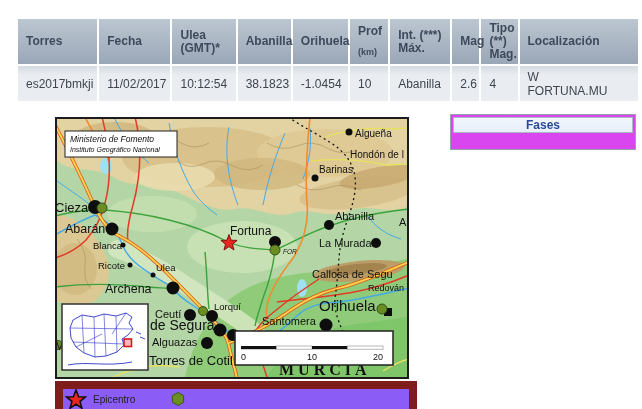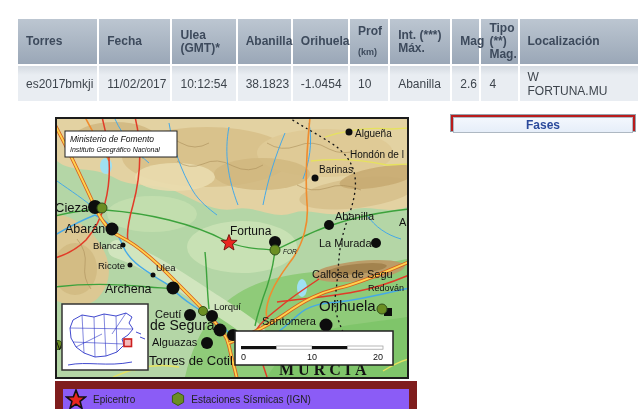--- a/index.html
+++ b/index.html
@@ -15,22 +15,22 @@
   }
   table.evt td{
     background:linear-gradient(#d4dae1 0px,#e9edf2 9px);
     color:#3e454d;font-size:12px;text-align:left;vertical-align:middle;
     padding:3px 3px 3px 8px;line-height:14px;height:29px;
   }
   .sub{font-size:9px;font-weight:bold;display:block;margin-top:8px;}
   .preline{white-space:pre-line;}
 
   
-  .fases-outer{position:absolute;left:450px;top:114px;width:186px;height:18px;
-    border:1px solid #98a2ac;background:#b91c1c;box-sizing:border-box;cursor:pointer;}
+  .fases-outer{position:absolute;left:450px;top:114px;width:186px;height:36px;
+    border:1px solid #98a2ac;background:#d946ef;box-sizing:border-box;cursor:pointer;}
   .fases-inner{margin:2px;border:1px solid #aeb8c2;background:linear-gradient(#f3f7fd,#e6eef9);
     height:14px;line-height:14px;text-align:center;
     font-size:12px;font-weight:bold;color:#2b4a9b;}
 
   
   .map-frame{position:absolute;left:55px;top:117px;width:350px;height:258px;
     border:2px solid #1c1c1c;background:#b4d6a6;}
   .legend-frame{position:absolute;left:55px;top:381px;width:344px;height:20px;
     border:8px solid #7f1d1d;background:#8b5cf6;display:flex;align-items:center;gap:6px;padding-left:2px;}
   .legend-frame .lg-label{font-size:10px;color:#222;}
@@ -281,16 +281,15 @@
 
   <div class="legend-frame">
     <svg width="22" height="20" viewBox="0 0 22 20">
       <polygon transform="translate(11,11)" points="0,-10 2.6,-3.3 9.5,-3.1 4.1,1.4 5.9,8.2 0,4.2 -5.9,8.2 -4.1,1.4 -9.5,-3.1 -2.6,-3.3" fill="#e8261f" stroke="#111" stroke-width="1.6"></polygon>
     </svg>
     <span class="lg-label">Epicentro</span>
     <span class="lg-gap"></span>
     <svg width="14" height="14" viewBox="0 0 14 14">
       <polygon points="7,0.5 12.6,3.7 12.6,10.3 7,13.5 1.4,10.3 1.4,3.7" fill="#6b8e23" stroke="#3a5a12" stroke-width="1"></polygon>
     </svg>
-    <span class="lg-label">Estaciones Sísmicas (IGN)</span>
   </div>
 
 </div>
 
 </body></html>

